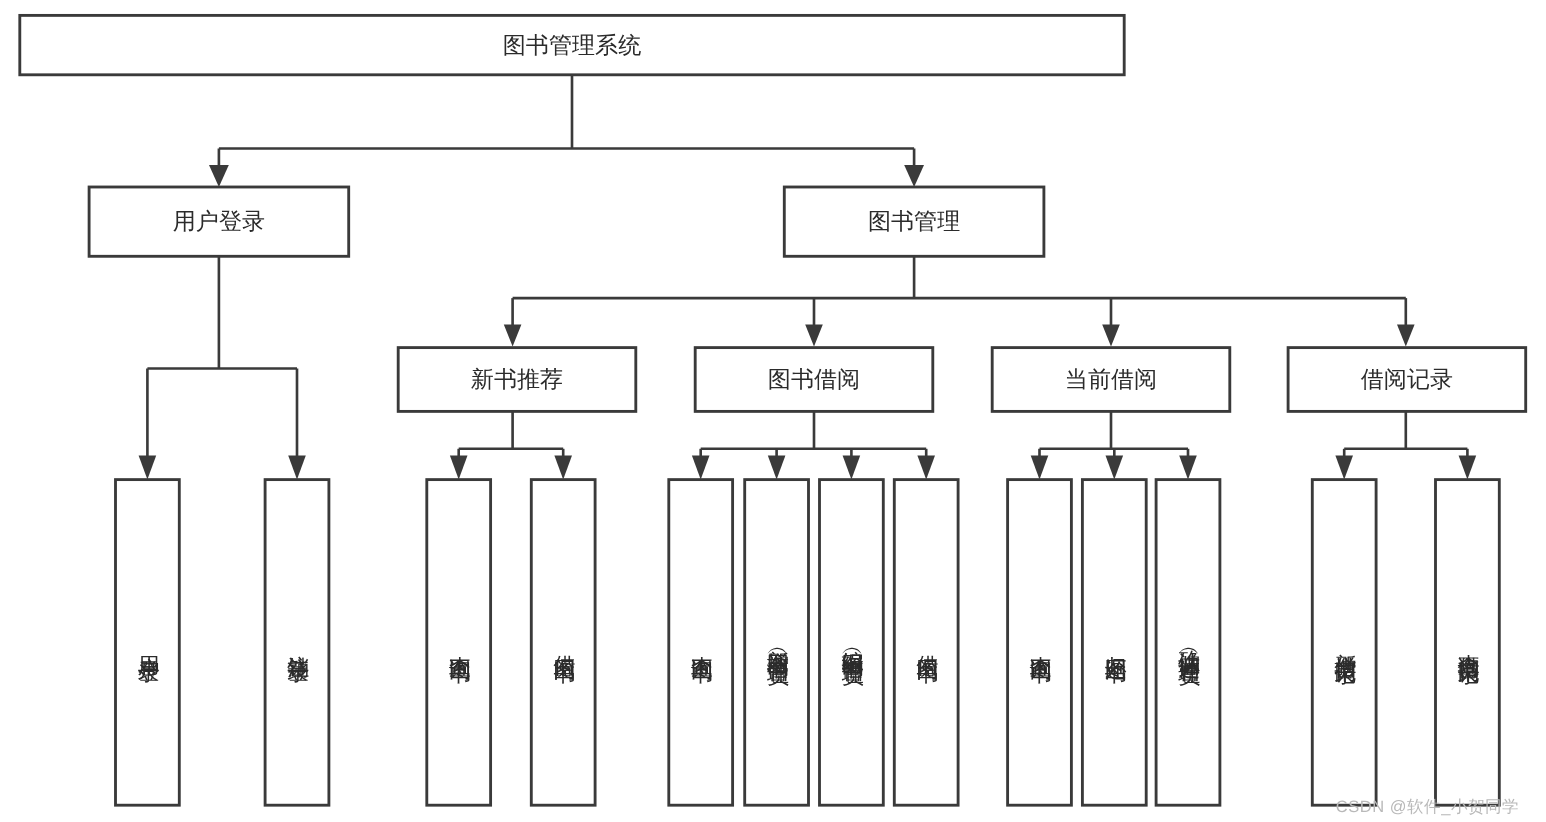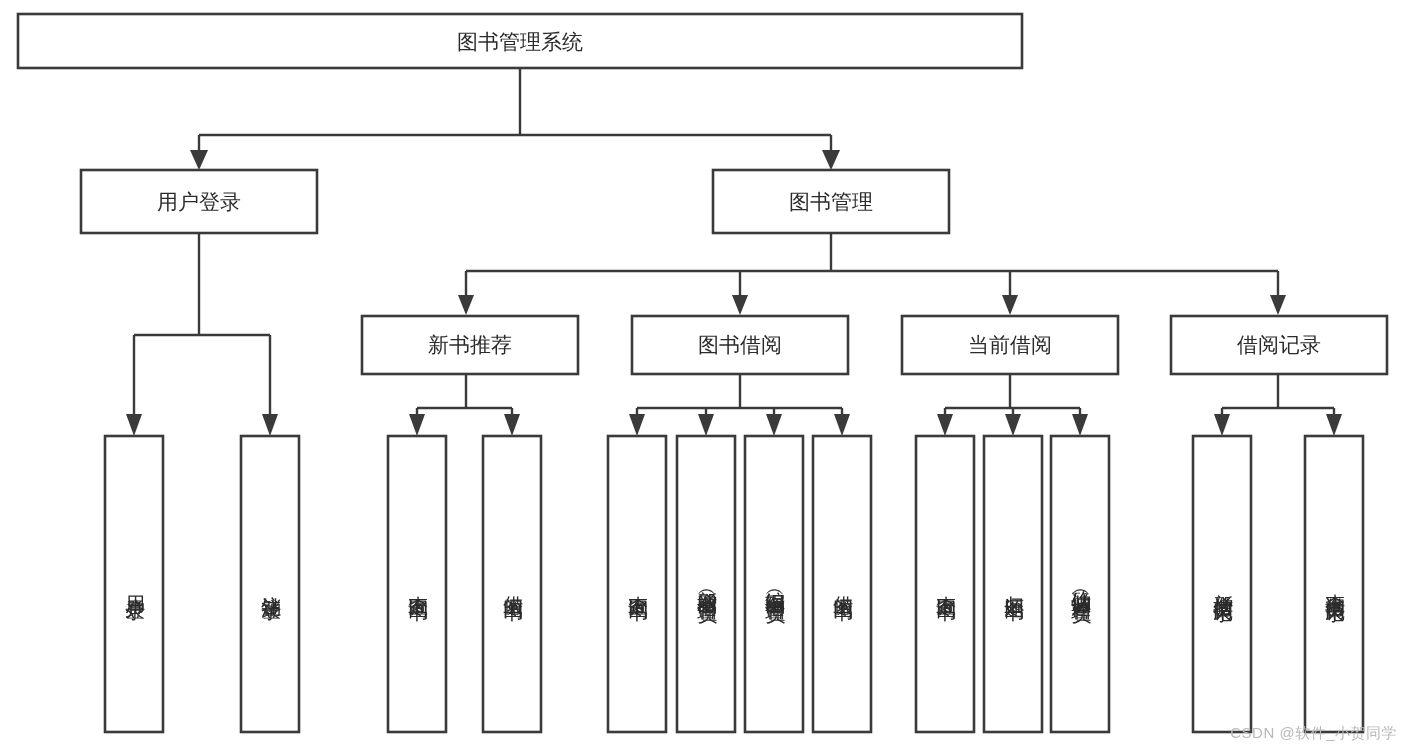--- a/index.html
+++ b/index.html
@@ -42,21 +42,21 @@
     stroke: #3a3a3a;
     stroke-width: 2.4;
     fill: none;
   }
   .arrow-head {
     fill: #3a3a3a;
     stroke: none;
   }
   .watermark {
     position: absolute;
-    right: 8px;
+    right: 24px;
     bottom: 4px;
     font-family: "Liberation Sans", "DejaVu Sans", sans-serif;
     font-size: 15px;
     color: #b9b9b9;
     letter-spacing: 0.5px;
     white-space: nowrap;
     pointer-events: none;
   }
 </style>
 </head>

